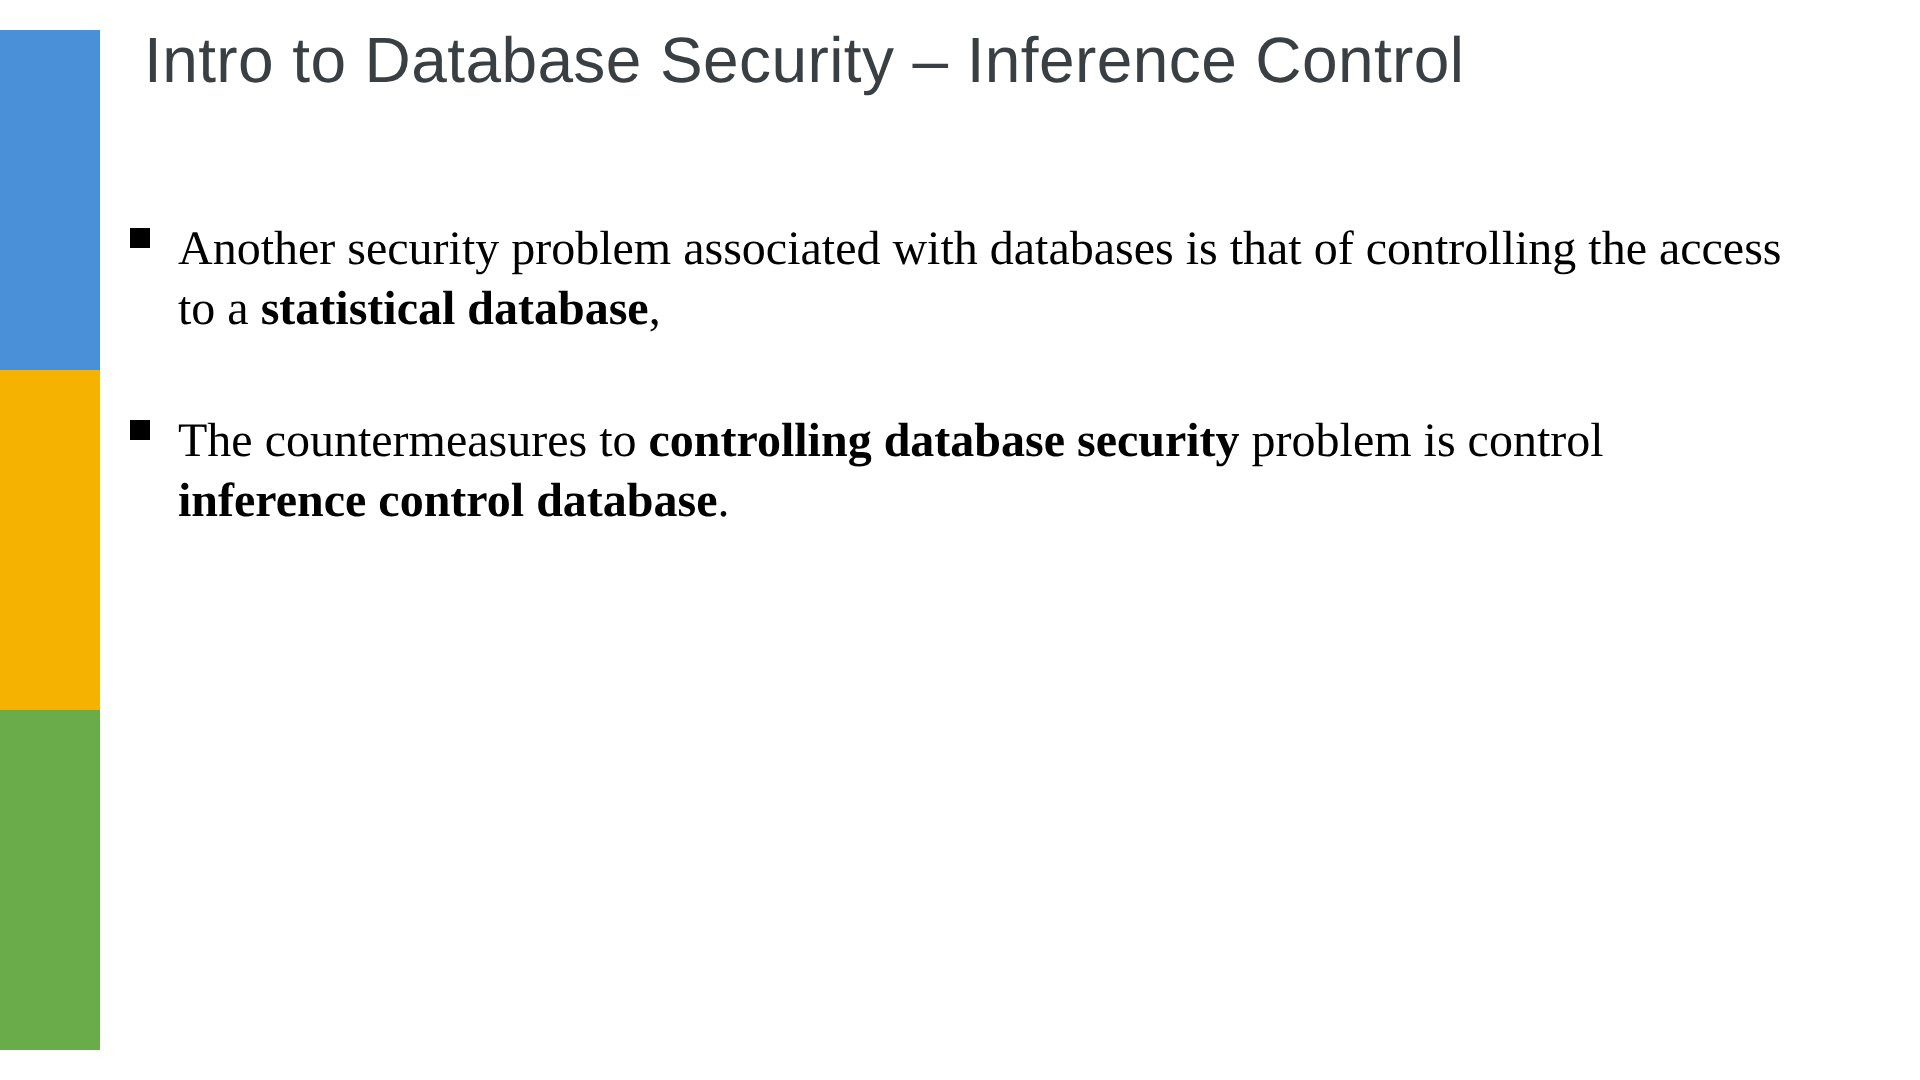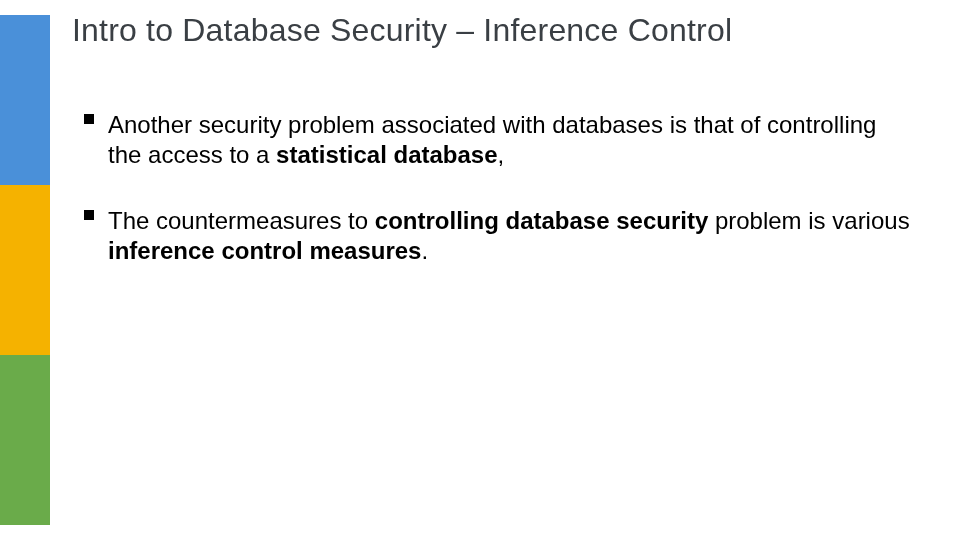--- a/index.html
+++ b/index.html
@@ -34,23 +34,24 @@
     left: 72px;
     top: 12px;
     font-size: 32px;
     color: #3a3f44;
     font-weight: 400;
     letter-spacing: 0.2px;
   }
 
   .content {
     position: absolute;
-    left: 84px;
+    left: 65px;
     top: 110px;
     width: 830px;
+    font-family: Liberation Serif, serif;
   }
 
   .bullet {
     position: relative;
     padding-left: 24px;
     margin-bottom: 36px;
     font-size: 24px;
     line-height: 1.25;
     color: #000;
   }
@@ -82,18 +83,18 @@
   <div class="content">
 
     <div class="bullet">
       <span class="marker"></span>
       <span>Another security problem associated with databases is that of controlling the access to a </span><span class="bold">statistical database</span><span>,</span>
     </div>
 
 
     <div class="bullet">
       <span class="marker"></span>
-      <span>The countermeasures to </span><span class="bold">controlling database security</span><span> problem is various </span><span class="bold">inference control measures</span><span>.</span>
+      <span>The countermeasures to </span><span class="bold">controlling database security</span><span> problem is control </span><span class="bold">inference control database</span><span>.</span>
     </div>
 
   </div>
 
 </div>
 
 </body></html>

